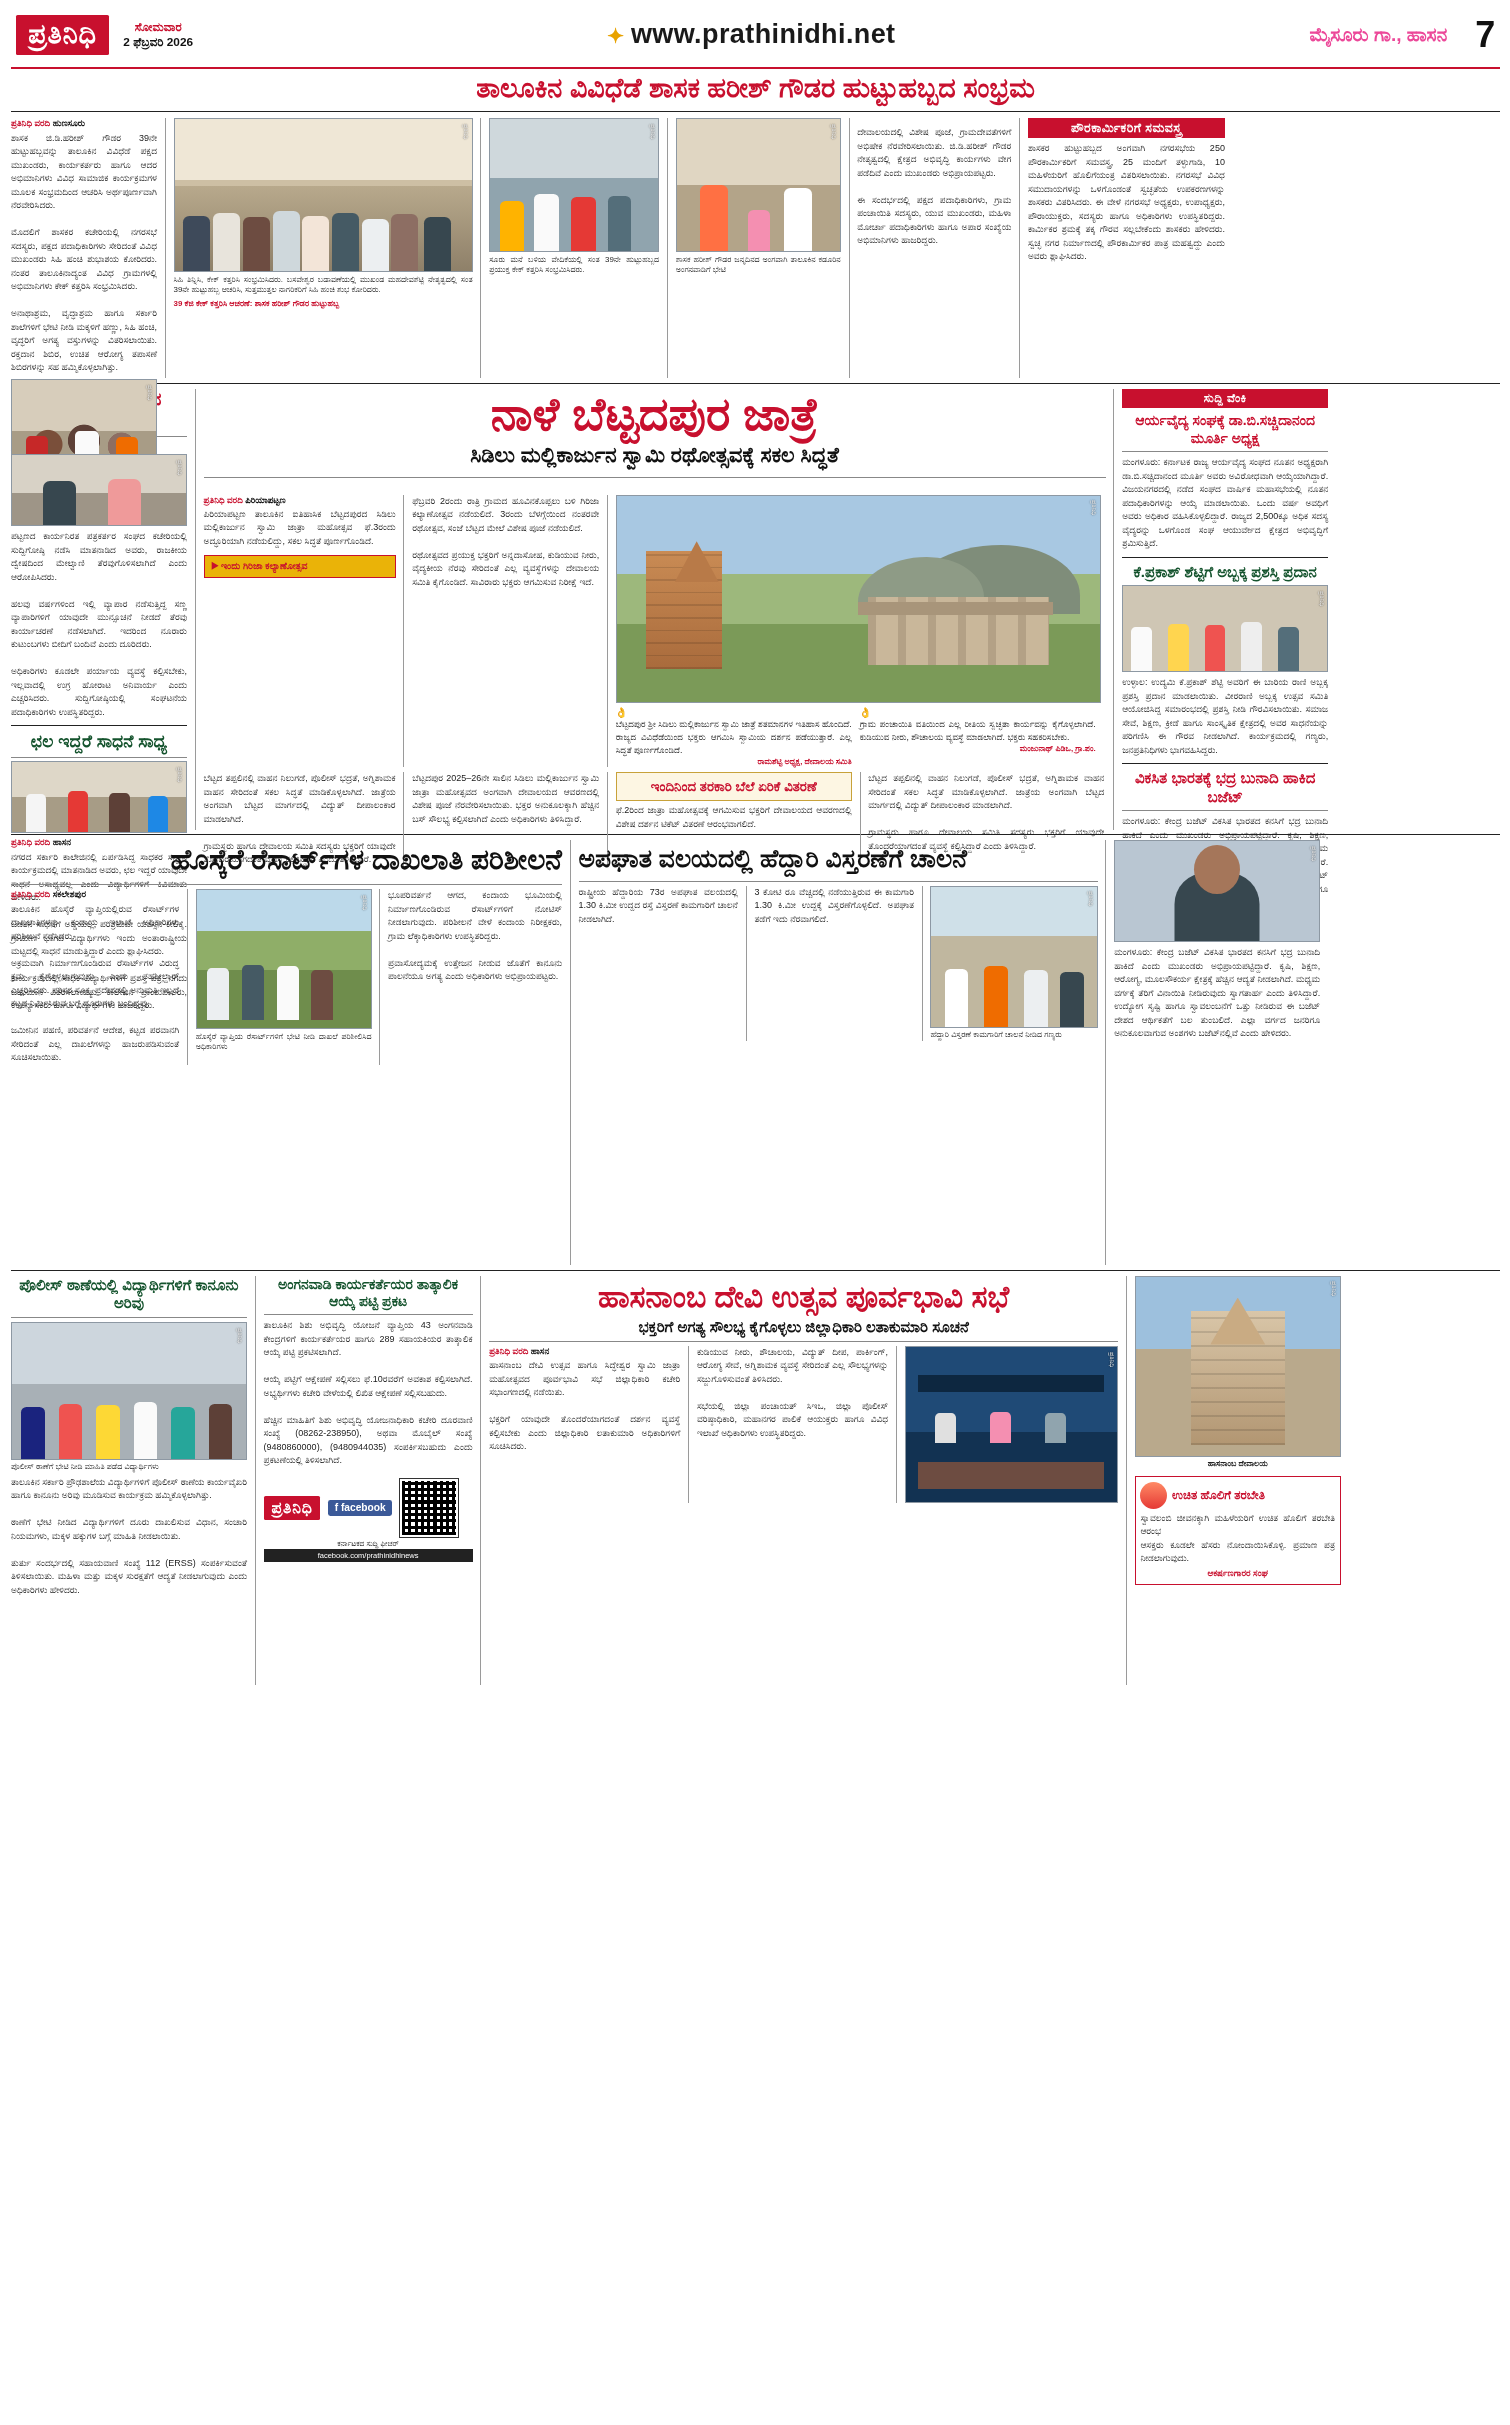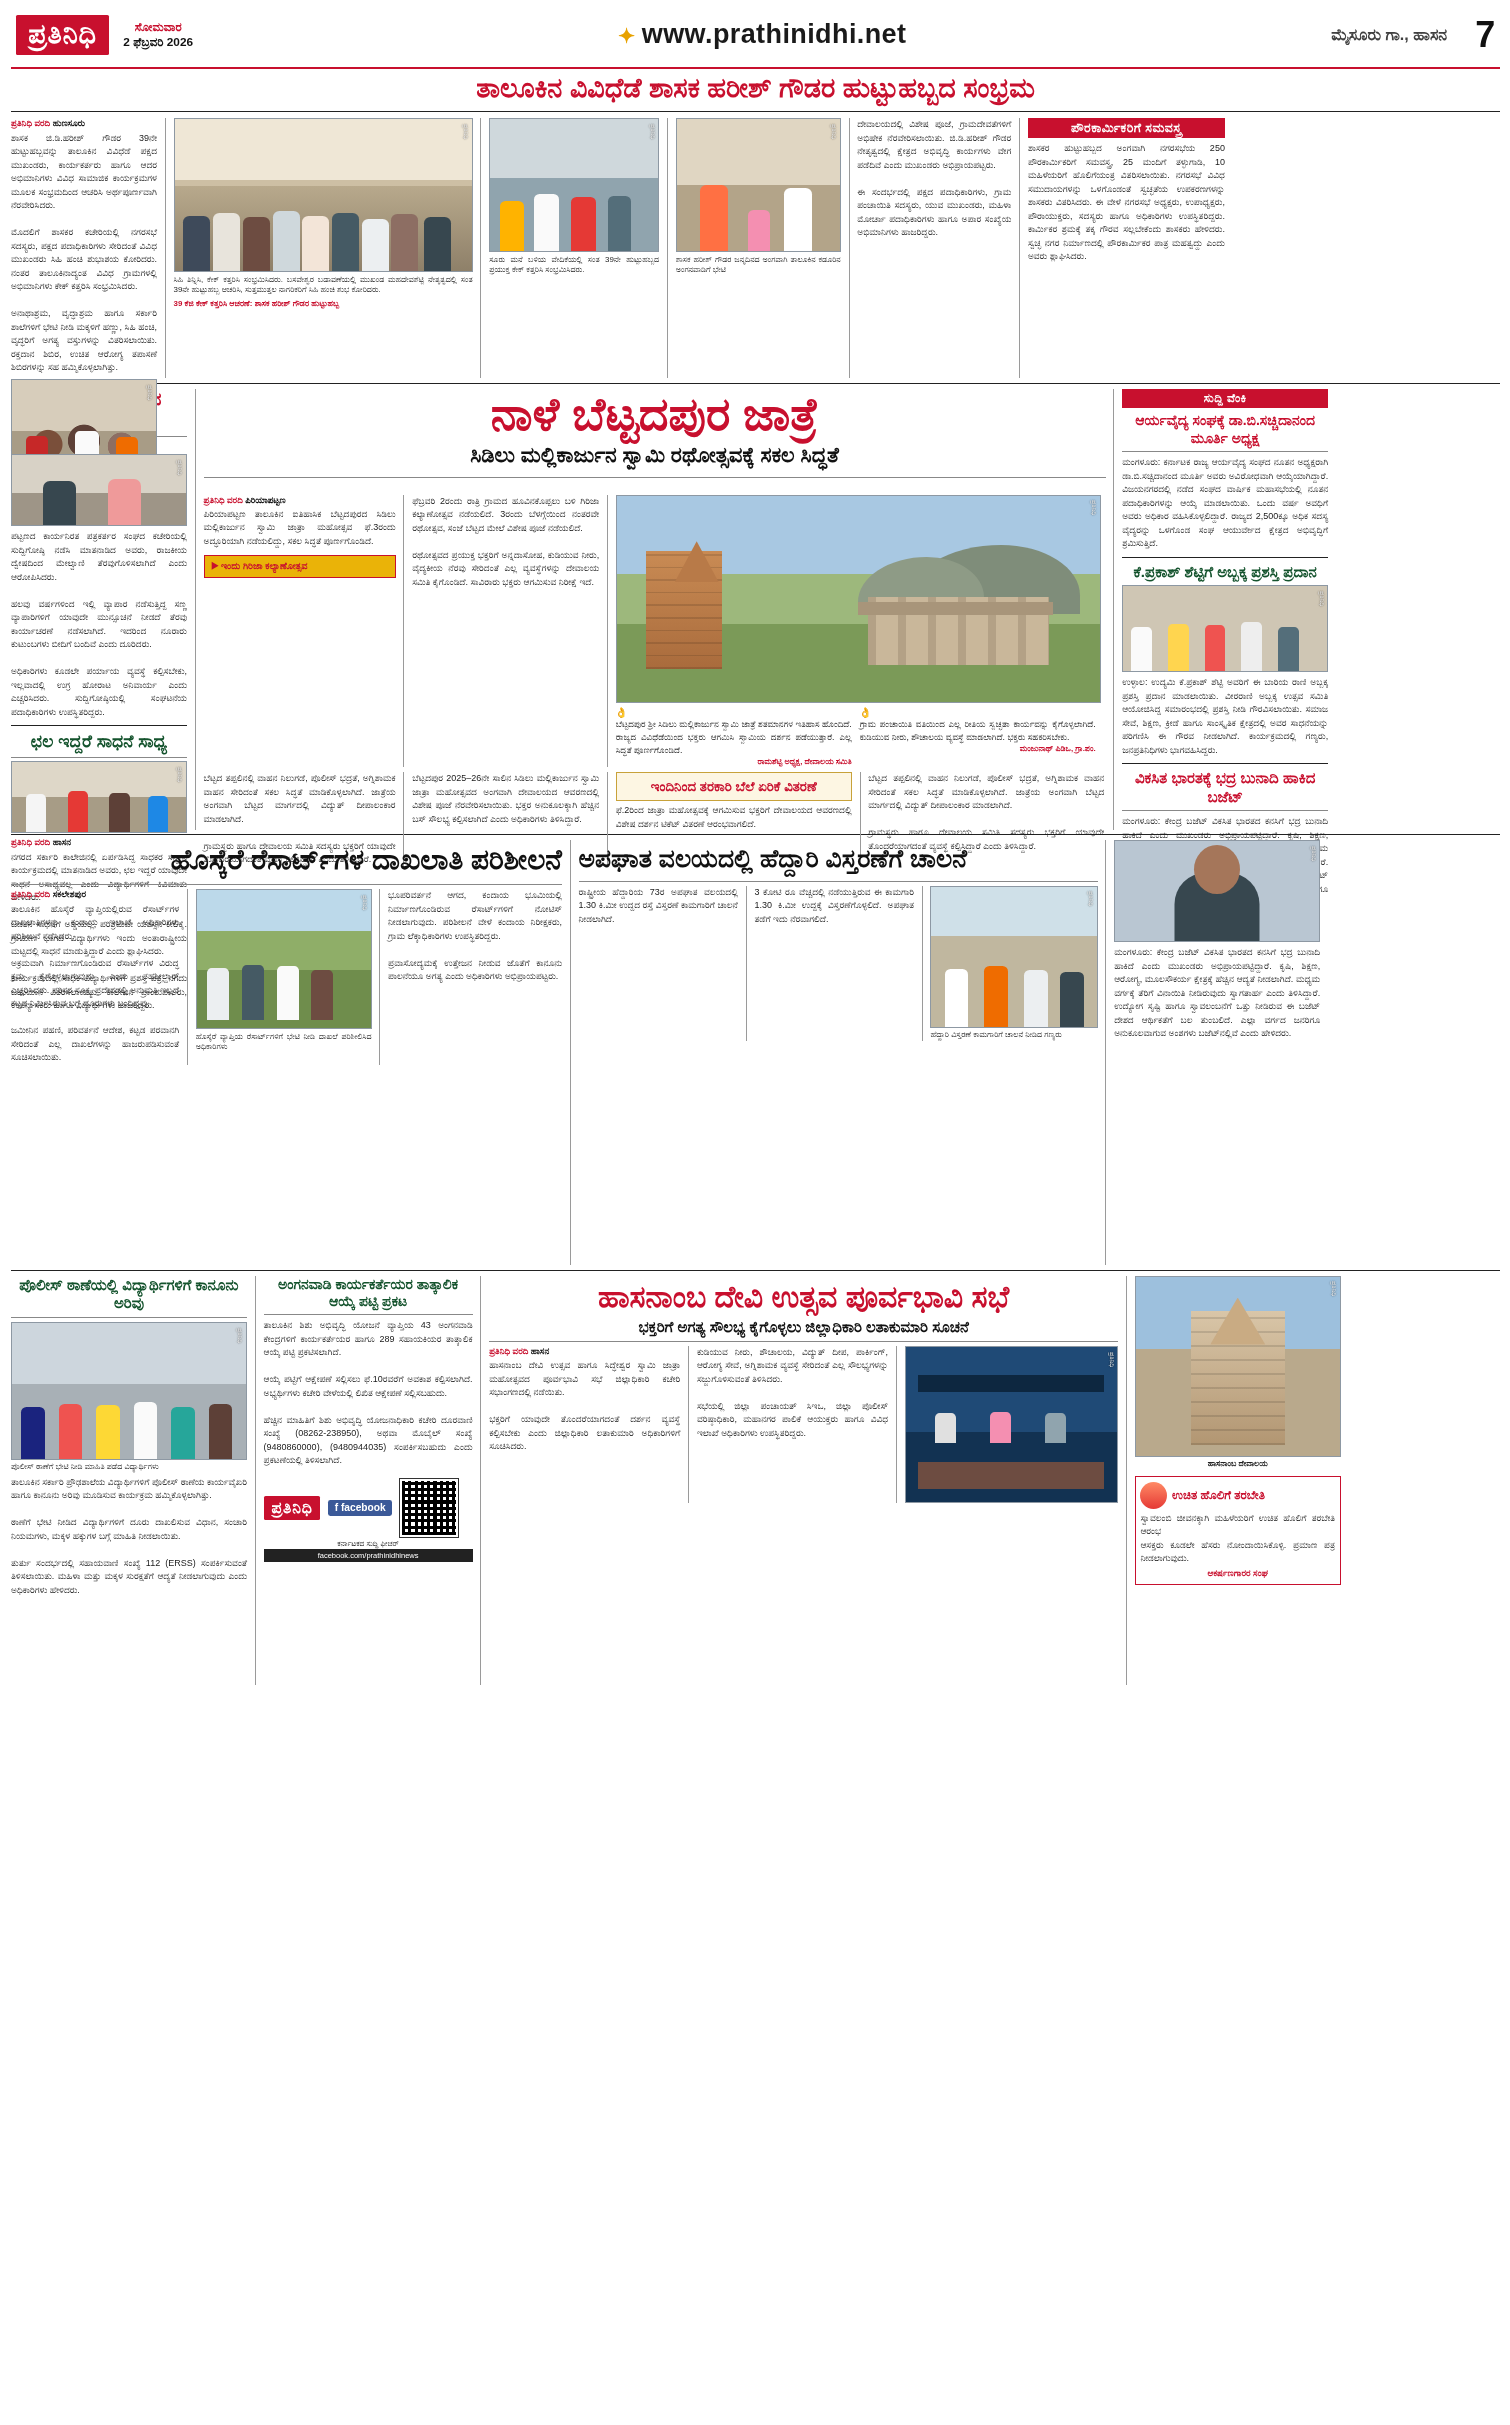--- a/index.html
+++ b/index.html
@@ -23,21 +23,21 @@
   }
   .logo {
     font-size:27px; font-weight:bold; color:#ffffff;
     background:#c8102e; padding:4.7px 12.6px; letter-spacing:0.8px;
     border-radius:1.6px;
   }
   .date-block { font-size:11.8px; line-height:1.25; color:#111; font-weight:bold; text-align:center; }
   .date-block .d1 { color:#c8102e; }
   .web { flex:1; text-align:center; font-size:27px; font-weight:bold; color:#1a1a1a; letter-spacing:0.4px;}
   .web-star { color:#e8a200; font-size:20.5px; margin-right:6.3px;}
-  .edition { font-size:16px; font-weight:bold; color:#404040; }
+  .edition { font-size:19px; font-weight:bold; color:#ec4899; }
   .pageno { font-size:36px; font-weight:bold; color:#111; margin-left:14px;}
 
   
   .rule { border-top:1.6px solid #222; margin:4.7px 0; }
   .rule-thin { border-top:0.8px solid #888; margin:3.9px 0; }
   .headline {
     font-size:27px; font-weight:bold; color:#c8102e; text-align:center;
     line-height:1.22; padding:3.1px 0;
   }
   .headline.black { color:#111; }
@@ -191,21 +191,21 @@
         <div style="position:absolute;left:44%;bottom:0;width:22px;height:41px;background:#f48fb1;border-radius:5.5px 5.5px 0 0;"></div>
         <div style="position:absolute;left:66%;bottom:0;width:28px;height:63px;background:#ffffff;border-radius:6.3px 6.3px 0 0;"></div>
         <div class="credit">ಪ್ರತಿನಿಧಿ</div>
       </div>
       <div class="cap kan">ಶಾಸಕ ಹರೀಶ್ ಗೌಡರ ಜನ್ಮದಿನದ ಅಂಗವಾಗಿ ತಾಲೂಕಿನ ಕಡೂರಿನ ಅಂಗನವಾಡಿಗೆ ಭೇಟಿ</div>
     </div>
 
     <div class="sep"></div>
 
     <div class="col" style="width:154px;">
-      <div class="body-text kan" style="white-space:pre-line;">ದೇವಾಲಯದಲ್ಲಿ ವಿಶೇಷ ಪೂಜೆ, ಗ್ರಾಮದೇವತೆಗಳಿಗೆ ಅಭಿಷೇಕ ನೆರವೇರಿಸಲಾಯಿತು. ಜಿ.ಡಿ.ಹರೀಶ್ ಗೌಡರ ನೇತೃತ್ವದಲ್ಲಿ ಕ್ಷೇತ್ರದ ಅಭಿವೃದ್ಧಿ ಕಾರ್ಯಗಳು ವೇಗ ಪಡೆದಿವೆ ಎಂದು ಮುಖಂಡರು ಅಭಿಪ್ರಾಯಪಟ್ಟರು.
+      <div class="body-text kan" style="white-space:pre-line;margin-top:8px;">ದೇವಾಲಯದಲ್ಲಿ ವಿಶೇಷ ಪೂಜೆ, ಗ್ರಾಮದೇವತೆಗಳಿಗೆ ಅಭಿಷೇಕ ನೆರವೇರಿಸಲಾಯಿತು. ಜಿ.ಡಿ.ಹರೀಶ್ ಗೌಡರ ನೇತೃತ್ವದಲ್ಲಿ ಕ್ಷೇತ್ರದ ಅಭಿವೃದ್ಧಿ ಕಾರ್ಯಗಳು ವೇಗ ಪಡೆದಿವೆ ಎಂದು ಮುಖಂಡರು ಅಭಿಪ್ರಾಯಪಟ್ಟರು.
 
 ಈ ಸಂದರ್ಭದಲ್ಲಿ ಪಕ್ಷದ ಪದಾಧಿಕಾರಿಗಳು, ಗ್ರಾಮ ಪಂಚಾಯಿತಿ ಸದಸ್ಯರು, ಯುವ ಮುಖಂಡರು, ಮಹಿಳಾ ಮೋರ್ಚಾ ಪದಾಧಿಕಾರಿಗಳು ಹಾಗೂ ಅಪಾರ ಸಂಖ್ಯೆಯ ಅಭಿಮಾನಿಗಳು ಹಾಜರಿದ್ದರು.</div>
     </div>
 
     <div class="sep"></div>
 
     <div class="col" style="width:197px;">
       <div class="redbar kan">ಪೌರಕಾರ್ಮಿಕರಿಗೆ ಸಮವಸ್ತ್ರ</div>
       <div class="body-text kan" style="margin-top:3.9px;">ಶಾಸಕರ ಹುಟ್ಟುಹಬ್ಬದ ಅಂಗವಾಗಿ ನಗರಸಭೆಯ 250 ಪೌರಕಾರ್ಮಿಕರಿಗೆ ಸಮವಸ್ತ್ರ, 25 ಮಂದಿಗೆ ತಳ್ಳುಗಾಡಿ, 10 ಮಹಿಳೆಯರಿಗೆ ಹೊಲಿಗೆಯಂತ್ರ ವಿತರಿಸಲಾಯಿತು. ನಗರಸಭೆ ವಿವಿಧ ಸಮುದಾಯಗಳನ್ನು ಒಳಗೊಂಡಂತೆ ಸ್ವಚ್ಛತೆಯ ಉಪಕರಣಗಳನ್ನು ಶಾಸಕರು ವಿತರಿಸಿದರು. ಈ ವೇಳೆ ನಗರಸಭೆ ಅಧ್ಯಕ್ಷರು, ಉಪಾಧ್ಯಕ್ಷರು, ಪೌರಾಯುಕ್ತರು, ಸದಸ್ಯರು ಹಾಗೂ ಅಧಿಕಾರಿಗಳು ಉಪಸ್ಥಿತರಿದ್ದರು. ಕಾರ್ಮಿಕರ ಶ್ರಮಕ್ಕೆ ತಕ್ಕ ಗೌರವ ಸಲ್ಲಬೇಕೆಂದು ಶಾಸಕರು ಹೇಳಿದರು. ಸ್ವಚ್ಛ ನಗರ ನಿರ್ಮಾಣದಲ್ಲಿ ಪೌರಕಾರ್ಮಿಕರ ಪಾತ್ರ ಮಹತ್ವದ್ದು ಎಂದು ಅವರು ಶ್ಲಾಘಿಸಿದರು.</div>
     </div>

